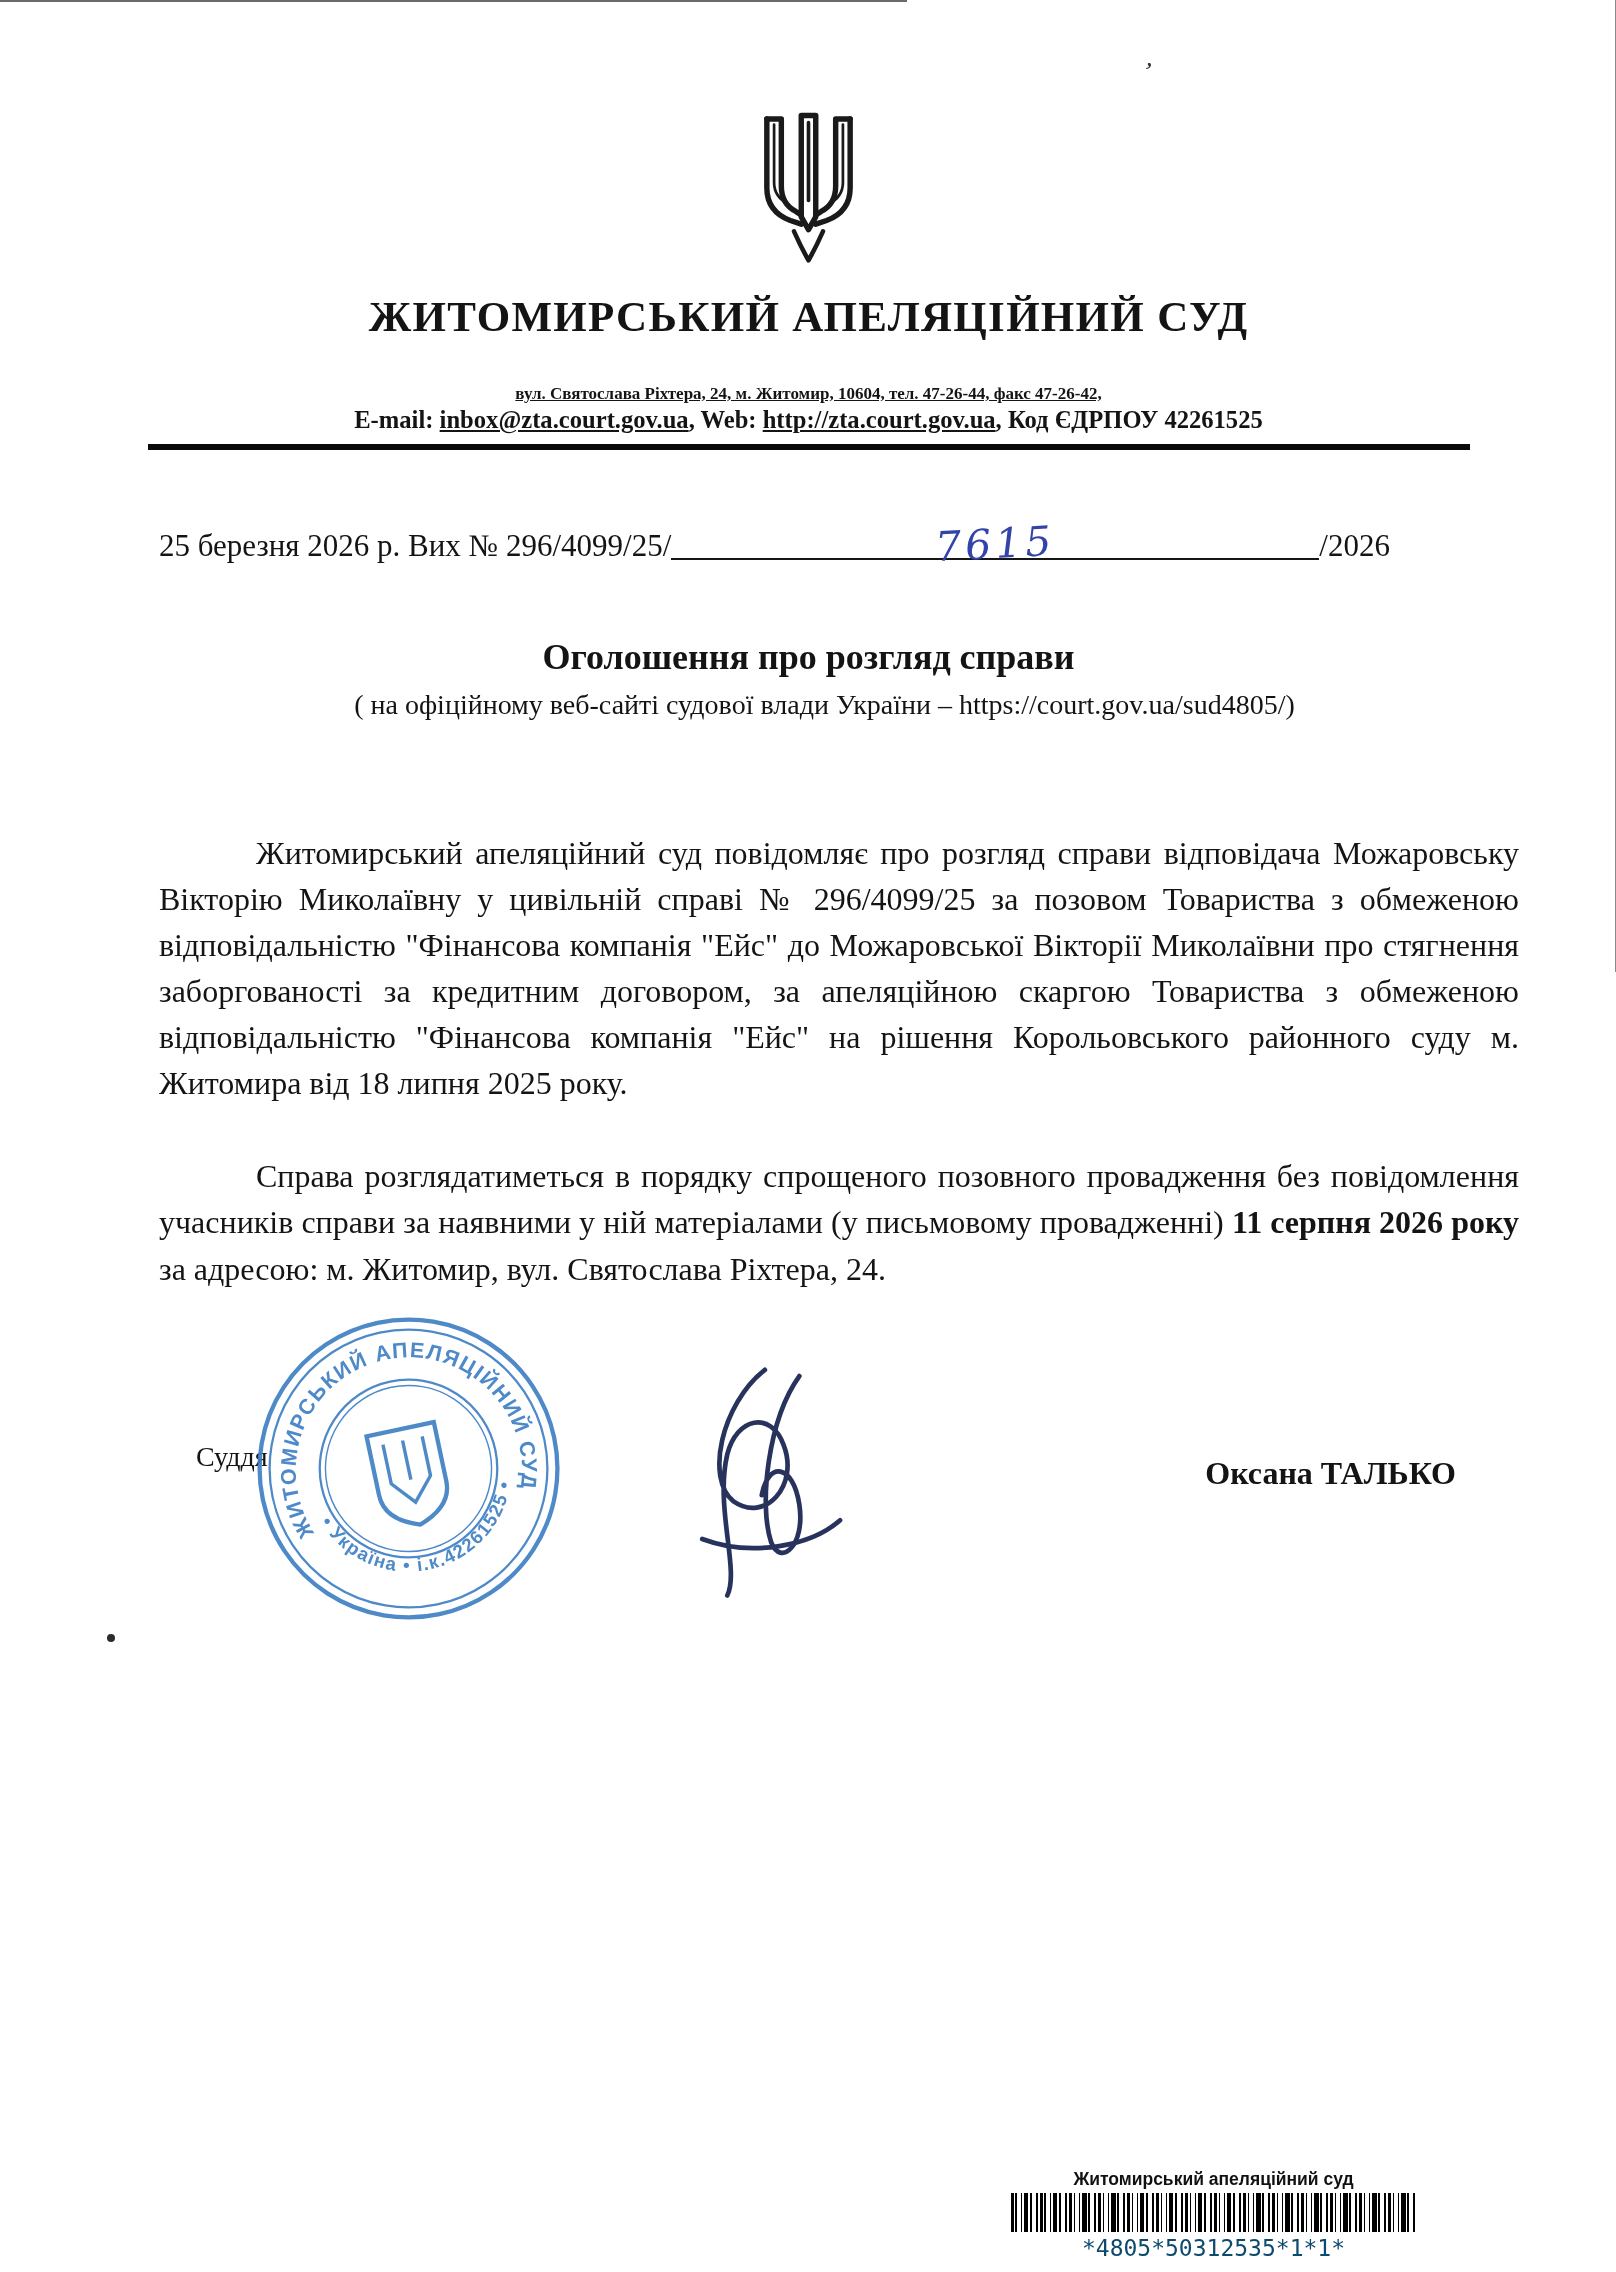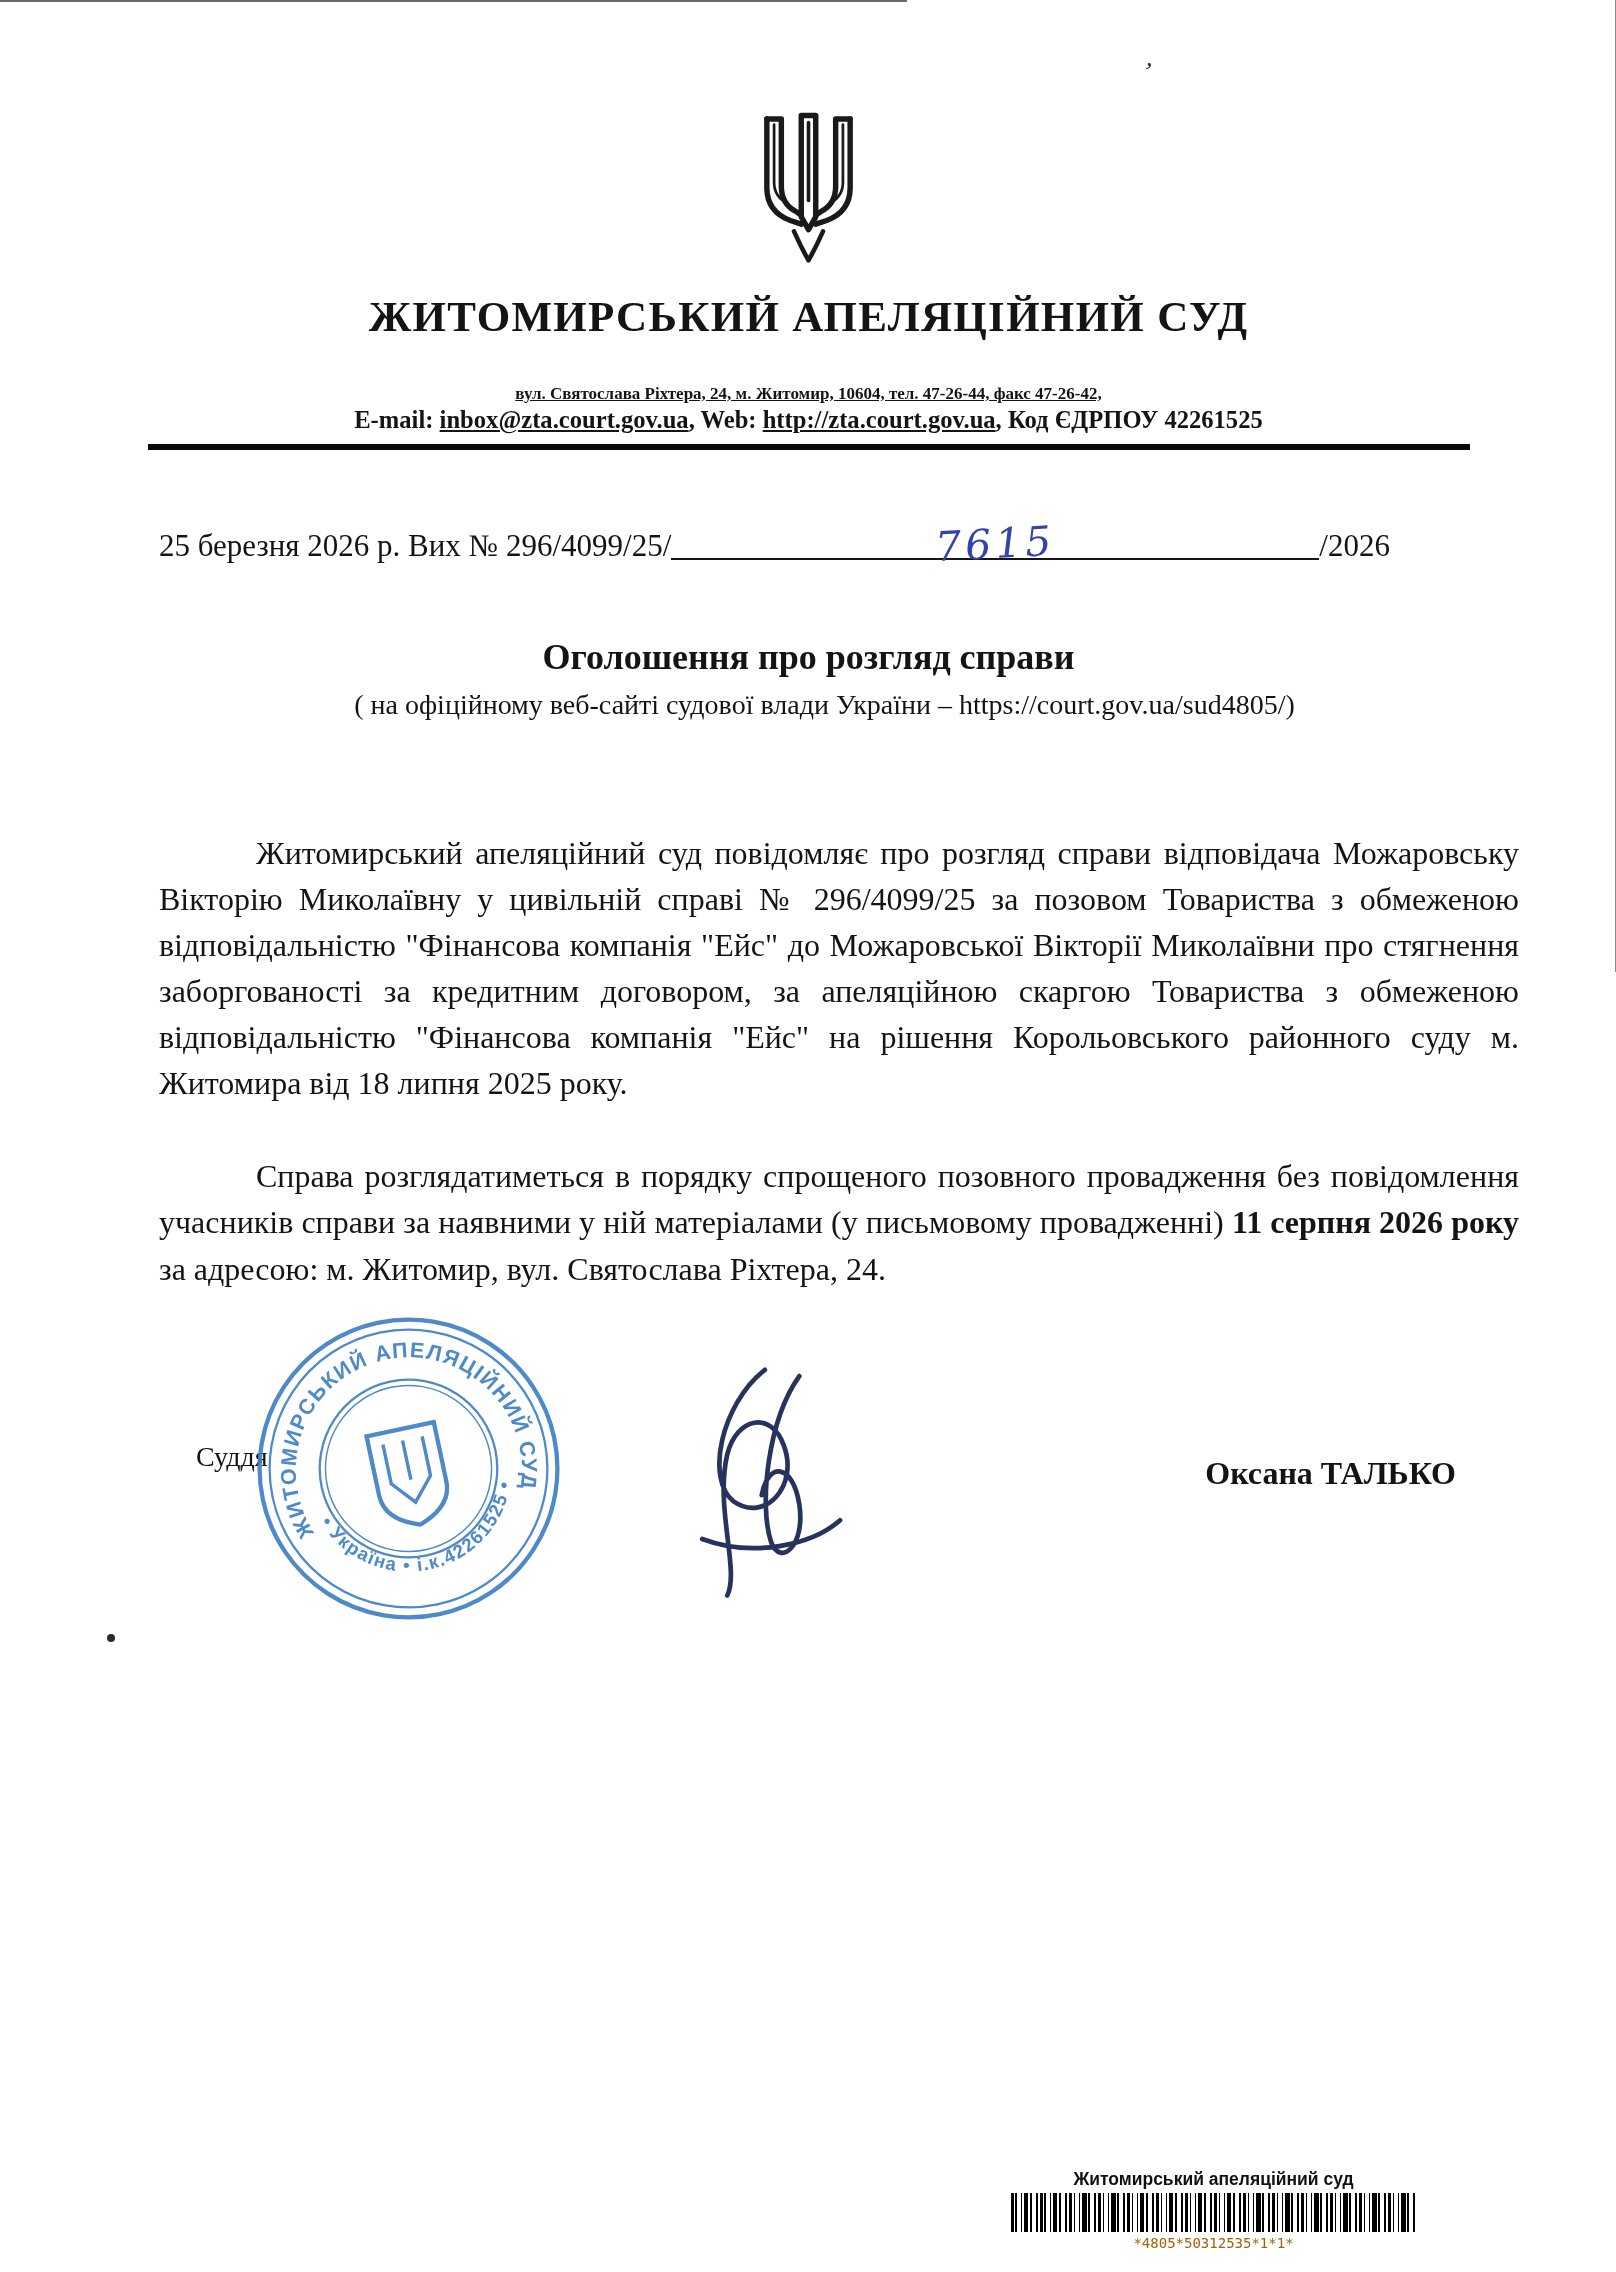--- a/index.html
+++ b/index.html
@@ -73,21 +73,21 @@
   .barcode { position: absolute; left: 1011px; top: 2169px; width: 405px; text-align: center; font-family: "Liberation Sans", sans-serif; }
   .barcode-label { font-size: 17.5px; font-weight: 600; color: #111; }
   .barcode-bars {
     margin-top: 3.2px;
     height: 39px;
     background: repeating-linear-gradient(90deg,
       #000 0 2.6px, #fff 2.6px 4.5px, #000 4.5px 5.8px, #fff 5.8px 9.7px,
       #000 9.7px 11px, #fff 11px 13px, #000 13px 17.5px, #fff 17.5px 19.4px,
       #000 19.4px 21px, #fff 21px 24.6px, #000 24.6px 26.6px, #fff 26.6px 29px);
   }
-  .barcode-number { margin-top: 2.6px; font-family: "DejaVu Sans Mono", monospace; font-size: 14px; color: #a16207; }
+  .barcode-number { margin-top: 2.6px; font-family: "DejaVu Sans Mono", monospace; font-size: 23px; color: #0c4a6e; }
 </style>
 </head>
 <body>
 
 <div class="page">
 
   <div class="edge-top"></div>
   <div class="edge-right"></div>
   <div class="speck"></div>
   <div class="pen-tick">ʼ</div>

